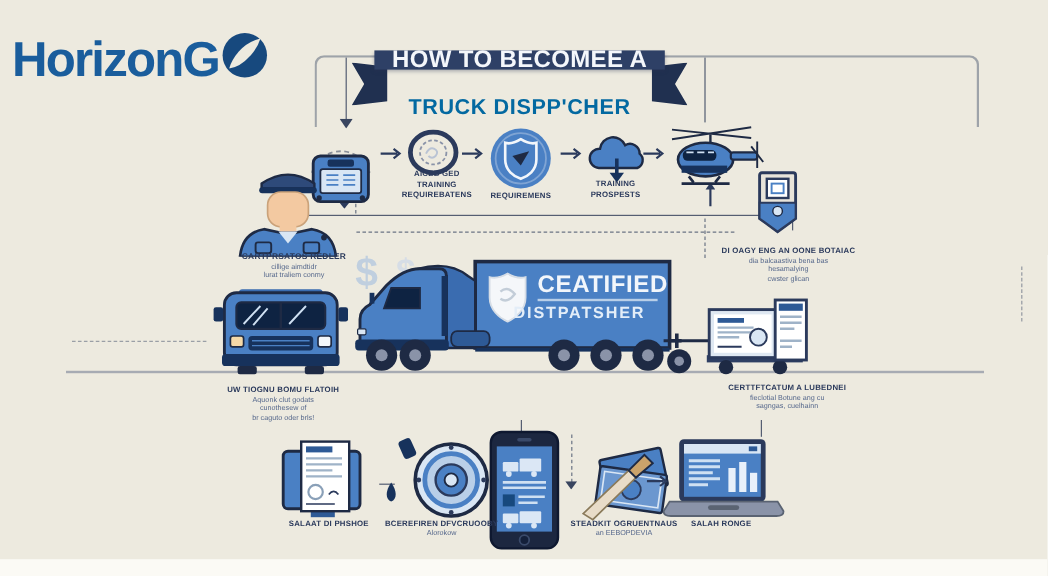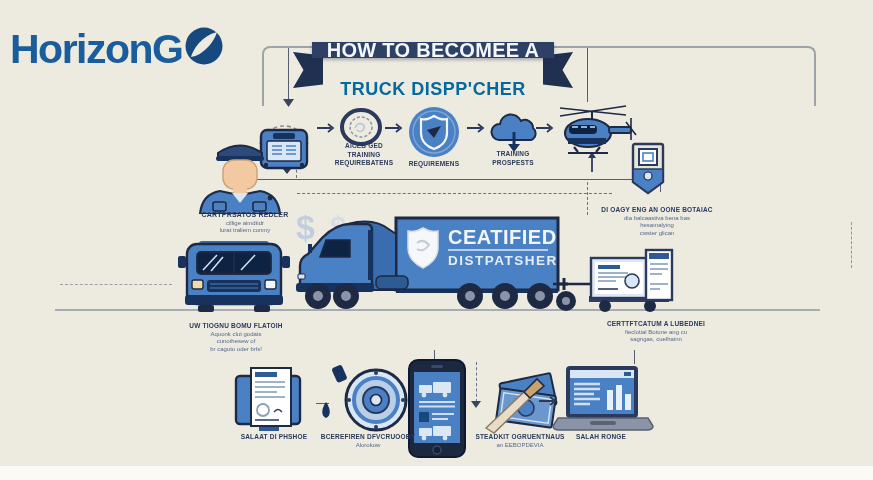--- a/index.html
+++ b/index.html
@@ -204,21 +204,21 @@
         <circle cx="213" cy="92" r="5"></circle>
         <circle cx="248" cy="92" r="5"></circle>
     </g>
   </svg>
   <svg class="abs" style="left:404px;top:226px;" width="38" height="44" viewBox="0 0 38 44">
     <path d="M19,2 C24,5 30,6 34,5 V22 C34,32 26,39 19,42 C12,39 4,32 4,22 V5 C8,6 14,5 19,2 Z" fill="#f5f7fa" stroke="#d6dde6" stroke-width="1.5"></path>
     <path d="M13,17 q6,-5 12,2 q-6,8 -12,4" fill="none" stroke="#c3cdd8" stroke-width="2"></path>
   </svg>
   <div class="abs trailer-word1" style="left:448px;top:226px;width:110px;">CEATIFIED</div>
   <div class="abs" style="left:448px;top:249px;width:100px;border-top:2px solid #b9cfe8;"></div>
-  <div class="abs trailer-word2" style="left:448px;top:253px;width:110px;">DISTPATSHER</div>
+  <div class="abs trailer-word2" style="left:428px;top:253px;width:110px;">DISTPATSHER</div>
 
   <svg class="abs" style="left:545px;top:246px;" width="130" height="66" viewBox="0 0 130 66">
     <path d="M8,38 H46" stroke="#1e2a44" stroke-width="2.5"></path>
     <circle cx="21" cy="55" r="10" fill="#1e2a44"></circle>
       <circle cx="21" cy="55" r="4" fill="#8a93a8"></circle>
     <rect x="44" y="50" width="80" height="6" fill="#2e3f63"></rect>
     <circle cx="60" cy="60" r="6" fill="#1e2a44"></circle>
       <circle cx="105" cy="60" r="6" fill="#1e2a44"></circle>
     <rect x="46" y="12" width="56" height="40" fill="#dfe8f2" stroke="#2b3a5c" stroke-width="2.4"></rect>
     <rect x="50" y="16" width="48" height="32" fill="#fff"></rect>

